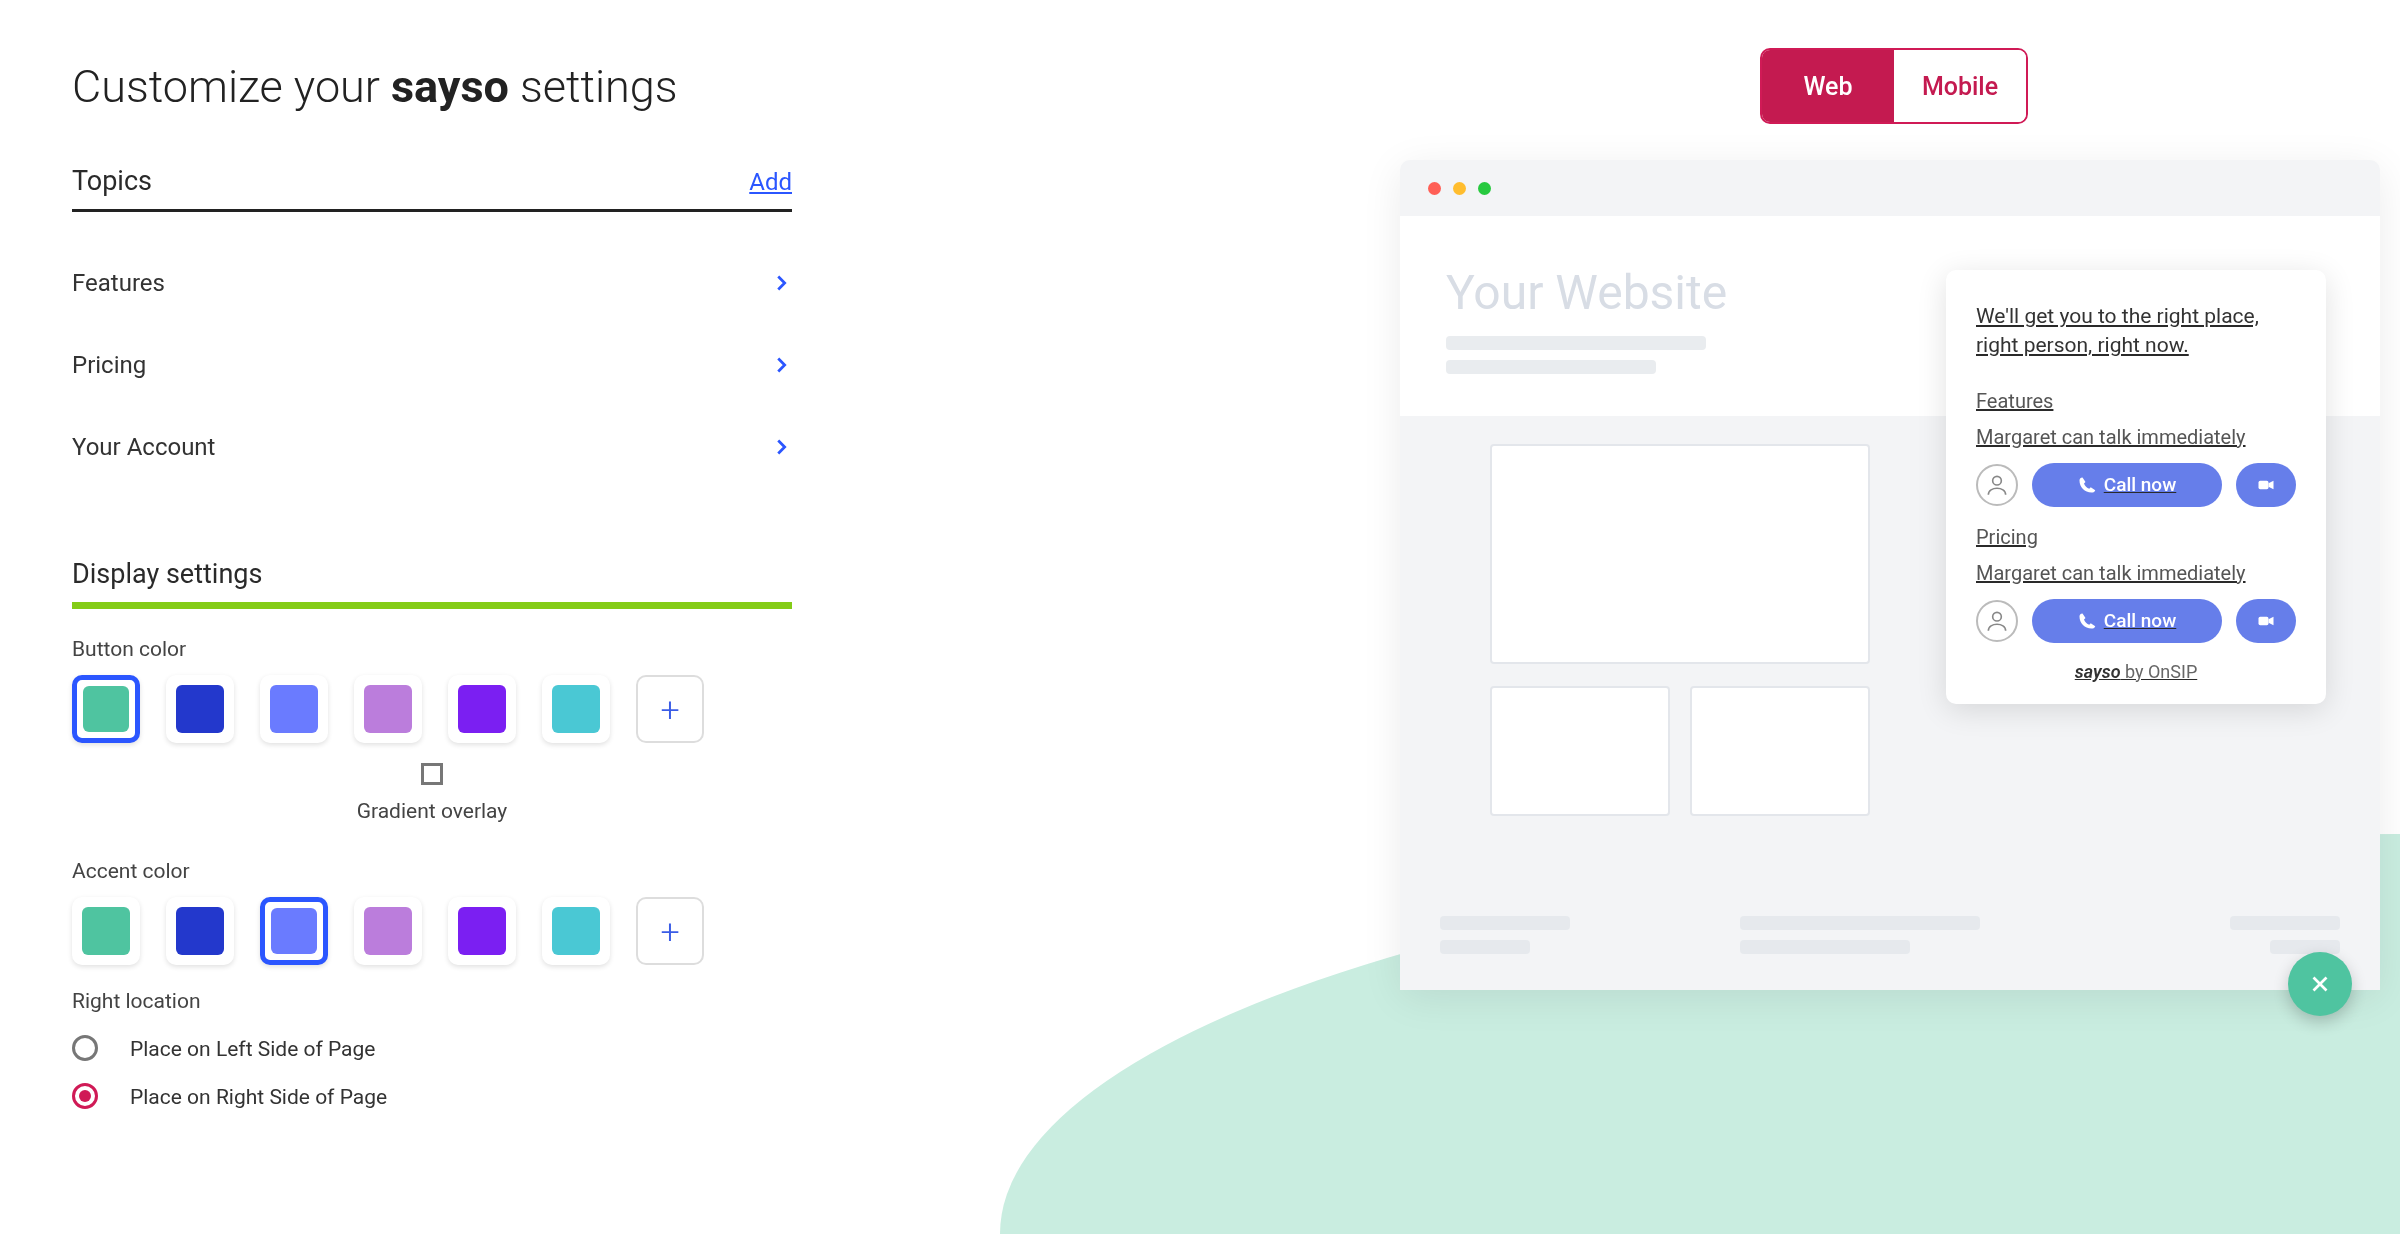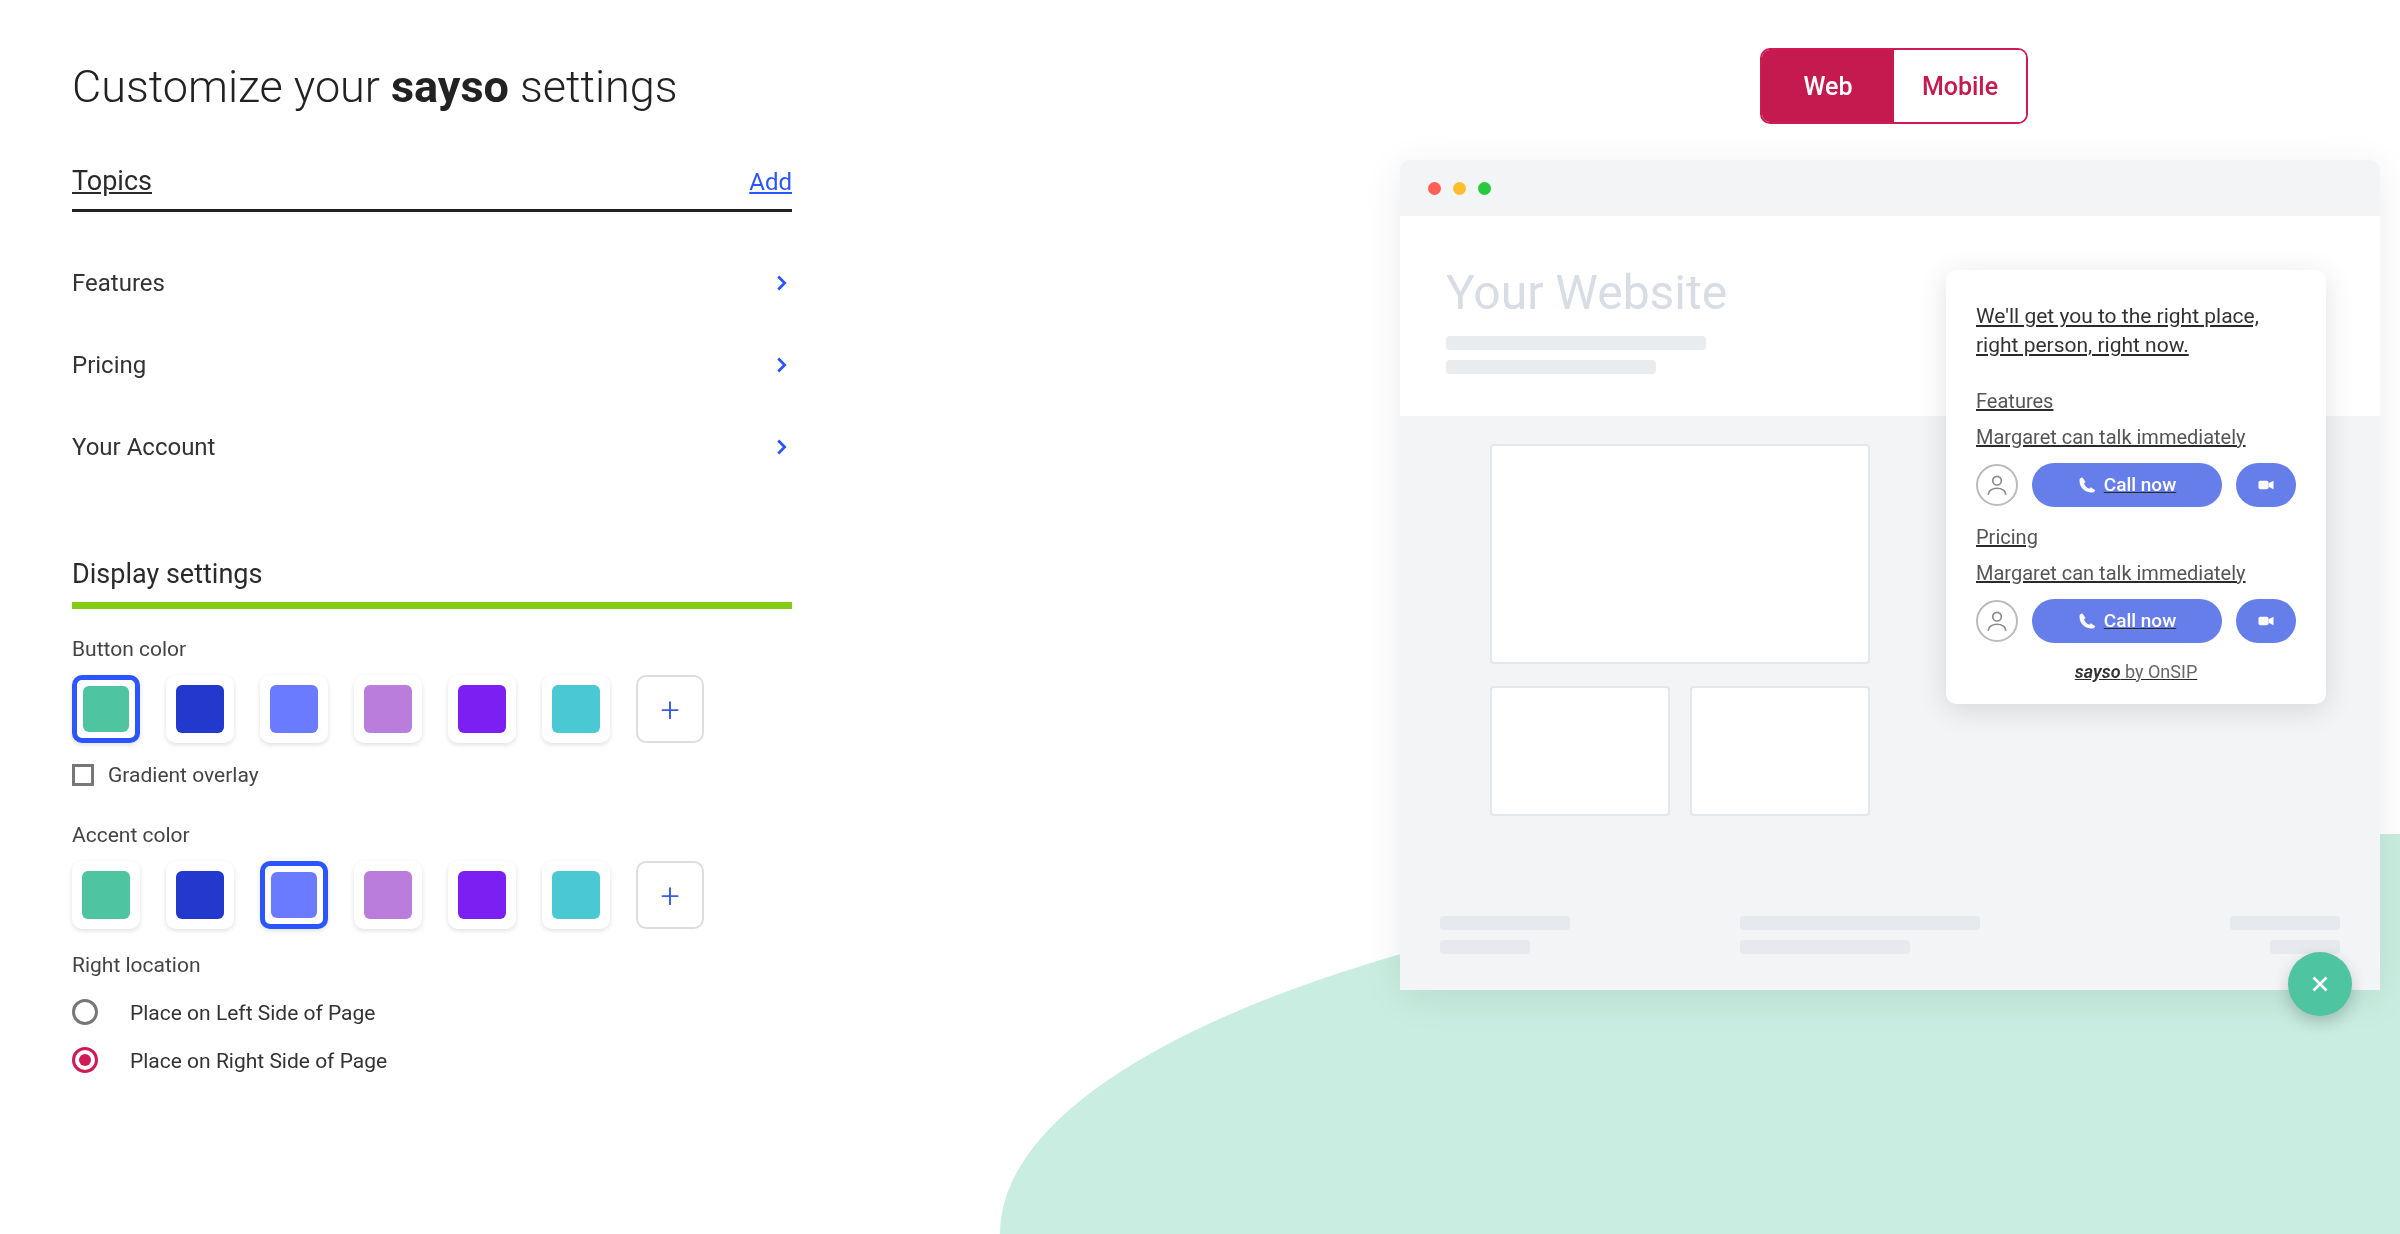--- a/index.html
+++ b/index.html
@@ -36,21 +36,21 @@
   }
   .page-title b { font-weight: 700; }
   .section-head {
     display: flex;
     justify-content: space-between;
     align-items: baseline;
     border-bottom: 3px solid #222;
     padding-bottom: 12px;
     margin-bottom: 30px;
   }
-  .section-head h2 { font-size: 27px; font-weight: 400; text-decoration: underline; }
+  .section-head h2 { font-size: 27px; font-weight: 400; }
   .add-link {
     color: #2b56ff;
     font-size: 24px;
     text-decoration: underline;
     cursor: pointer;
   }
   .topic-row {
     display: flex;
     justify-content: space-between;
     align-items: center;
@@ -82,21 +82,21 @@
   .swatch-outer.selected .swatch-inner { width: 46px; height: 46px; }
   .swatch-plus {
     width: 68px; height: 68px;
     border: 2px solid #ddd;
     border-radius: 10px;
     display: flex; align-items: center; justify-content: center;
     color: #3a5ce6; font-size: 34px; font-weight: 300;
     cursor: pointer;
     background: #fff;
   }
-  .chk-row { display: flex; align-items: center; gap: 14px; font-size: 21px; color: #444; margin-top: 8px; }
+  .chk-row { display: flex; align-items: center; gap: 14px; font-size: 21px; color: #444; margin-top: 8px; flex-direction: column; }
   .chk-box { width: 22px; height: 22px; border: 3px solid #777; cursor: pointer;}
   .radio-row { display: flex; align-items: flex-end; gap: 32px; font-size: 21px; color: #333; margin-top: 22px; }
   .radio-o {
     width: 26px; height: 26px; border-radius: 50%;
     border: 3px solid #777; cursor: pointer;
     display: flex; align-items: center; justify-content: center;
   }
   .radio-o.sel { border-color: #d01a56; }
   .radio-o.sel::after {
     content: ""; width: 12px; height: 12px; border-radius: 50%;

